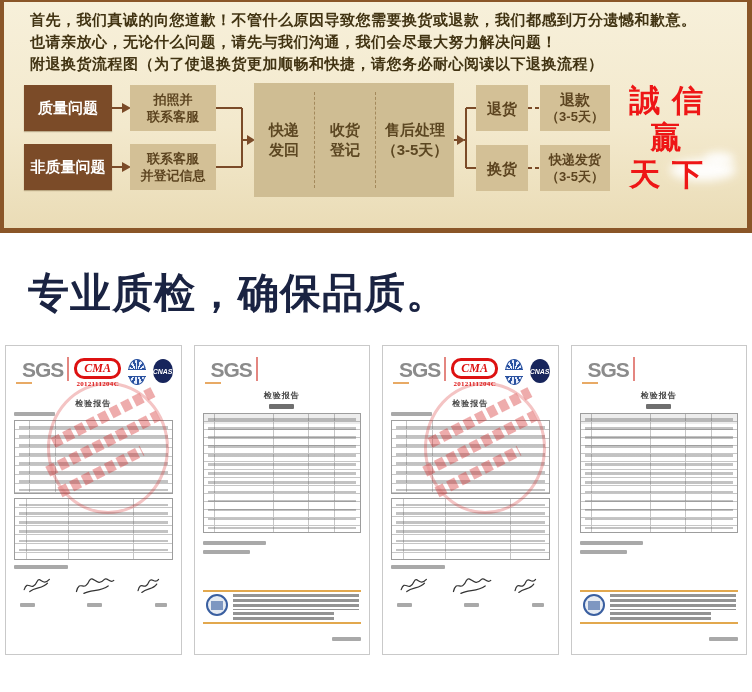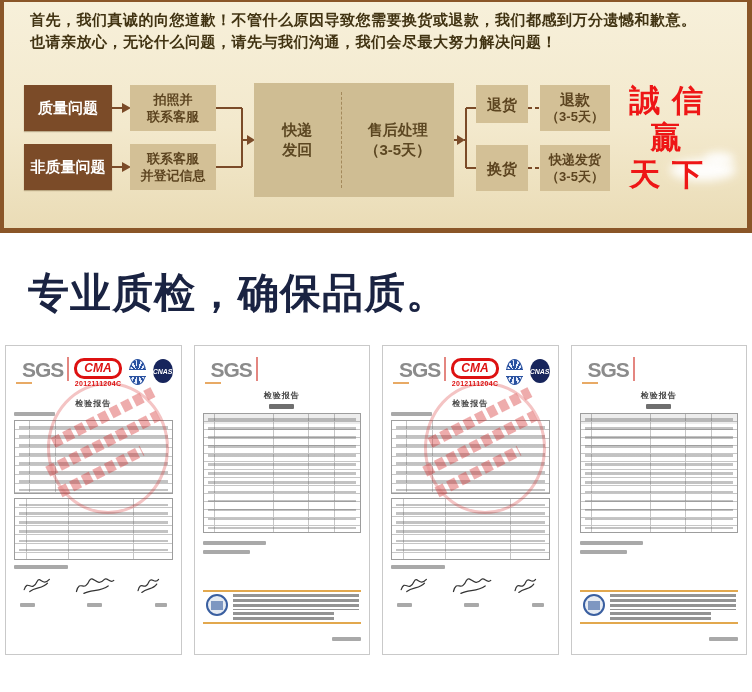--- a/index.html
+++ b/index.html
@@ -45,21 +45,21 @@
   
   .certs{display:flex;gap:12px;padding:0 5px;margin-top:24px;}
   .cert{position:relative;flex:1;height:310px;box-sizing:border-box;background:#fff;
     border:1px solid #c9c9c9;padding:9px 8px;display:flex;flex-direction:column;overflow:hidden;}
   .cert-head{display:flex;align-items:flex-start;gap:7px;height:38px;margin-top:2px;}
   .headB{height:30px;}
   .sgs{position:relative;font-weight:700;font-size:21px;color:#8b8b8b;letter-spacing:-1px;
     line-height:22px;padding:2px 4px 0 8px;}
   .sgs .tick{position:absolute;right:-2px;top:0;width:2px;height:24px;background:#d9534a;opacity:.7;}
   .sgs .under{position:absolute;left:2px;bottom:-3px;width:16px;height:2px;background:#e2953f;opacity:.8;}
-  .cma-wrap{text-align:center;margin-top:1px;}
+  .cma-wrap{text-align:center;margin-top:1px;font-family:Liberation Serif, serif;}
   .cma-oval{display:inline-block;border:3px solid #dd1111;border-radius:10px;color:#dd1111;
     font-weight:700;font-size:12px;font-style:italic;padding:1px 7px;line-height:13px;}
   .cma-code{font-size:7px;font-weight:700;color:#dd1111;margin-top:1px;letter-spacing:.3px;}
   .emblem{width:24px;height:24px;border-radius:50%;margin-top:2px;}
   .ilac{border:1px solid #2a52a0;
     background:repeating-conic-gradient(#2a52a0 0 14deg,#e8eefc 14deg 28deg);position:relative;}
   .ilac .band{position:absolute;left:-1px;right:-1px;top:9px;height:6px;background:#fff;
     border-top:1px solid #2a52a0;border-bottom:1px solid #2a52a0;}
   .cnas{background:#17255c;display:flex;align-items:center;justify-content:center;
     color:#fff;font-style:italic;font-weight:700;font-size:7px;letter-spacing:0;}
@@ -119,20 +119,21 @@
 </head>
 <body>
 
 <div class="page">
 
   
   <div class="notice-section">
     <div class="notice-text">
       <div class="notice-line">首先，我们真诚的向您道歉！不管什么原因导致您需要换货或退款，我们都感到万分遗憾和歉意。</div>
       <div class="notice-line">也请亲放心，无论什么问题，请先与我们沟通，我们会尽最大努力解决问题！</div>
+      <div class="notice-line">附退换货流程图（为了使退换货更加顺畅和快捷，请您务必耐心阅读以下退换流程）</div>
     </div>
 
     <svg class="flow-svg" width="746" height="226" viewBox="0 0 746 226">
       <g stroke="#7b4b28" stroke-width="2" fill="none">
         <path d="M108,106 H118"></path>
           <path d="M108,165 H118"></path>
         <path d="M212,106 H238 M212,165 H238 M238,106 V165 M238,138 H243"></path>
         <path d="M450,138 H453"></path>
         <path d="M462,106 V166 M462,106 H472 M462,166 H472 M460,138 H462"></path>
         <path d="M524,106 H536" stroke-dasharray="4 3"></path>
@@ -160,27 +161,31 @@
     <div class="flow-box tan-box" style="left:126px;top:142px;width:86px;height:46px;">
       <span>联系客服</span>
       <span>并登记信息</span>
     </div>
 
     <div class="flow-box big-box" style="left:250px;top:81px;width:200px;height:114px;">
       <div class="proc-col dashed">
         <span>快递</span>
         <span>发回</span>
       </div>
+      <div class="proc-col dashed">
+        <span>收货</span>
+        <span>登记</span>
+      </div>
       <div class="proc-col" style="flex:1.3">
         <span>售后处理</span>
         <span>（3-5天）</span>
       </div>
     </div>
 
-    <div class="flow-box tan-box" style="left:472px;top:83px;width:52px;height:38px;font-size:15px;">
+    <div class="flow-box tan-box" style="left:472px;top:83px;width:52px;height:46px;font-size:15px;">
       <span>退货</span>
     </div>
     <div class="flow-box tan-box" style="left:536px;top:83px;width:70px;height:46px;">
       <span style="font-size:15px">退款</span>
       <span>（3-5天）</span>
     </div>
     <div class="flow-box tan-box" style="left:472px;top:143px;width:52px;height:46px;font-size:15px;">
       <span>换货</span>
     </div>
     <div class="flow-box tan-box" style="left:536px;top:143px;width:70px;height:46px;">

